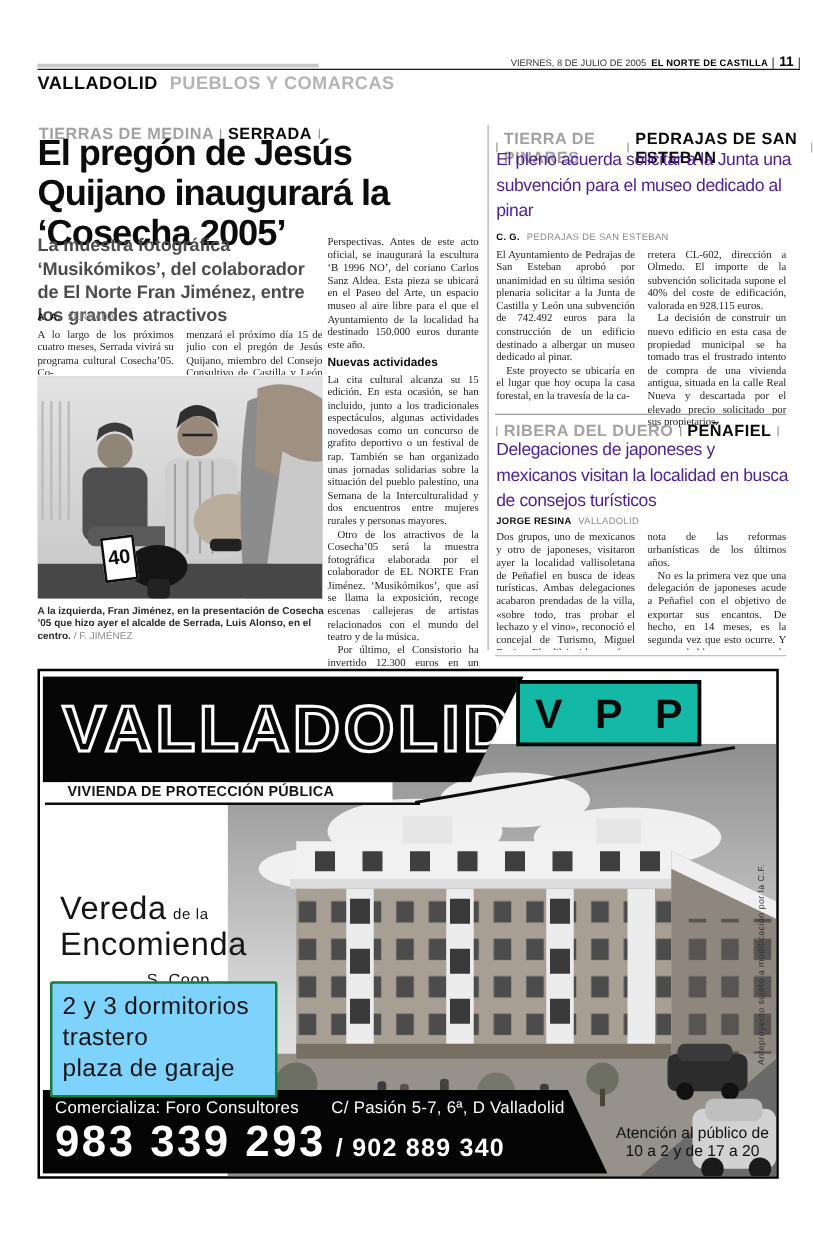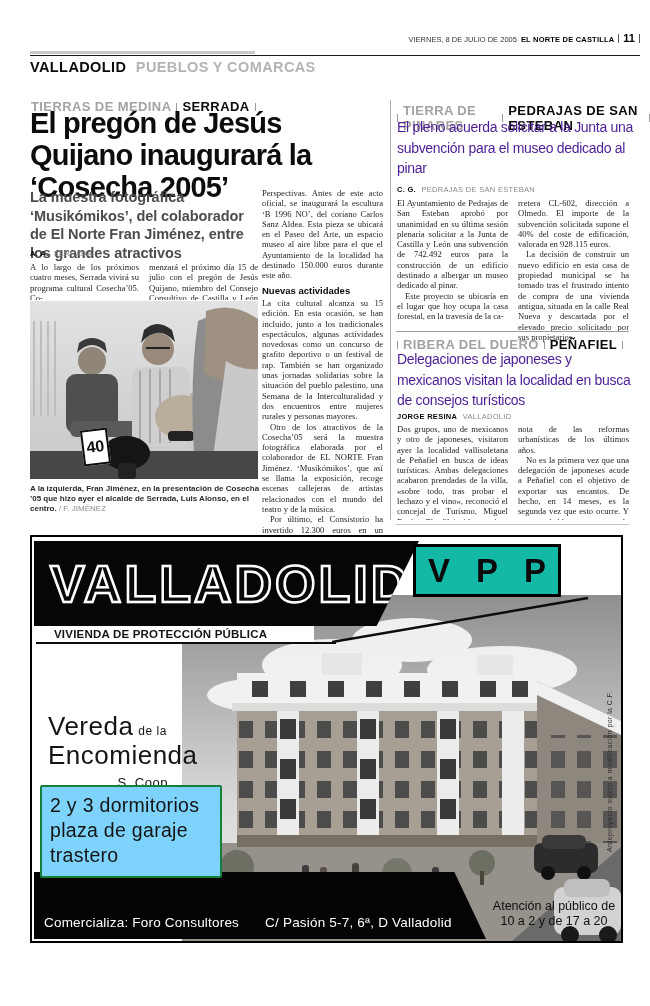--- a/index.html
+++ b/index.html
@@ -1,21 +1,21 @@
 <!DOCTYPE html>
 <html><head>
 <meta charset="utf-8">
 <style>
   * { margin:0; padding:0; box-sizing:border-box; }
   html,body { background:#ffffff; }
   body { width:650px; height:1006px; font-family:"Liberation Sans",sans-serif; position:relative; overflow:hidden; color:#111; }
   .abs { position:absolute; }
 
   
-  .dateline { top:32px; right:10px; font-size:7.5px; color:#333; display:flex; align-items:baseline; gap:4px; }
+  .dateline { top:44px; right:10px; font-size:7.5px; color:#333; display:flex; align-items:baseline; gap:4px; }
   .dateline .mast { font-weight:bold; color:#000; letter-spacing:0.2px; }
   .vbar { display:inline-block; width:0; border-left:1px solid #555; height:9px; align-self:center; }
   .pageno { font-size:11px; font-weight:bold; color:#000; }
   .rule-gray { top:51px; left:30px; width:225px; height:3px; background:#c9c9c9; }
   .rule-black { top:55px; left:30px; width:610px; border-top:1px solid #1a1a1a; }
   .section-head { top:59px; left:30px; font-size:14.5px; font-weight:900; letter-spacing:0.4px; }
   .section-head .sec1 { color:#0a0a0a; }
   .section-head .sec2 { color:#b4b4b4; margin-left:5px; }
 
   
@@ -59,21 +59,21 @@
   .ad-tagline { position:absolute; left:20px; top:89px; width:262px; background:#fff; font-size:11.5px; font-weight:bold; letter-spacing:0.2px; color:#141414; padding:2px 4px 3px 2px; }
   .ad-rule { position:absolute; left:4px; top:105px; width:300px; border-top:2px solid #0d0d0d; }
   .ad-diag { position:absolute; left:300px; top:55px; width:262px; height:52px; pointer-events:none; }
   .ad-left-panel { position:absolute; left:2px; top:107px; width:148px; height:232px; background:#fff; }
   .vereda { margin-top:70px; padding-left:14px; color:#151515; line-height:24px; letter-spacing:0.5px; }
   .vereda .big { font-size:26px; }
   .vereda .small { font-size:12px; }
   .vereda .coop { display:block; text-align:right; padding-right:10px; font-size:13px; }
   .features-box { position:absolute; left:8px; top:248px; width:182px; background:#7dd3fc; border:2px solid #15803d; border-radius:2px; padding:6px 8px 8px; font-size:19.5px; line-height:25px; letter-spacing:0.3px; color:#141414; z-index:5; }
   .ad-band-bottom { position:absolute; left:2px; top:335px; width:452px; height:67px; background:#040404; clip-path:polygon(0 0,93% 0,100% 100%,0 100%); z-index:4; color:#fff; }
-  .ad-marketer { display:flex; gap:26px; font-size:13.5px; padding:6px 8px 0 10px; letter-spacing:0.2px;margin-top:37px; }
+  .ad-marketer { display:flex; gap:26px; font-size:13.5px; padding:6px 8px 0 10px; letter-spacing:0.2px; }
   .ad-phones { display:flex; align-items:baseline; gap:8px; padding-left:10px; margin-top:1px; }
   .phone-main { font-size:35px; font-weight:900; letter-spacing:2px; }
   .phone-alt { font-size:20px; font-weight:800; letter-spacing:1px; }
   .ad-hours { position:absolute; left:456px; top:362px; width:132px; text-align:center; font-size:12.5px; line-height:15px; color:#101010; z-index:4; }
   .ad-disclaimer { position:absolute; left:574px; top:55px; height:260px; writing-mode:vertical-rl; transform:rotate(180deg); font-size:7px; color:#2e2e2e; letter-spacing:0.4px; z-index:4; white-space:nowrap; }
 </style>
 </head>
 <body>
 
 <div class="abs dateline">
@@ -328,22 +328,22 @@
     <div class="vereda">
       <span class="big">Vereda</span>
       <span class="small">de la</span><br>
       <span class="big">Encomienda</span>
       <span class="coop">S. Coop.</span>
     </div>
   </div>
 
   <div class="features-box">
     <div>2 y 3 dormitorios</div>
+    <div>trastero</div>
     <div>plaza de garaje</div>
-    <div>trastero</div>
   </div>
 
   <div class="ad-band-bottom">
     <div class="ad-marketer">
       <span>Comercializa: Foro Consultores</span>
       <span>C/ Pasión 5-7, 6ª, D Valladolid</span>
     </div>
     <div class="ad-phones">
       <span class="phone-main">983 339 293</span>
       <span class="phone-alt">/ 902 889 340</span>

